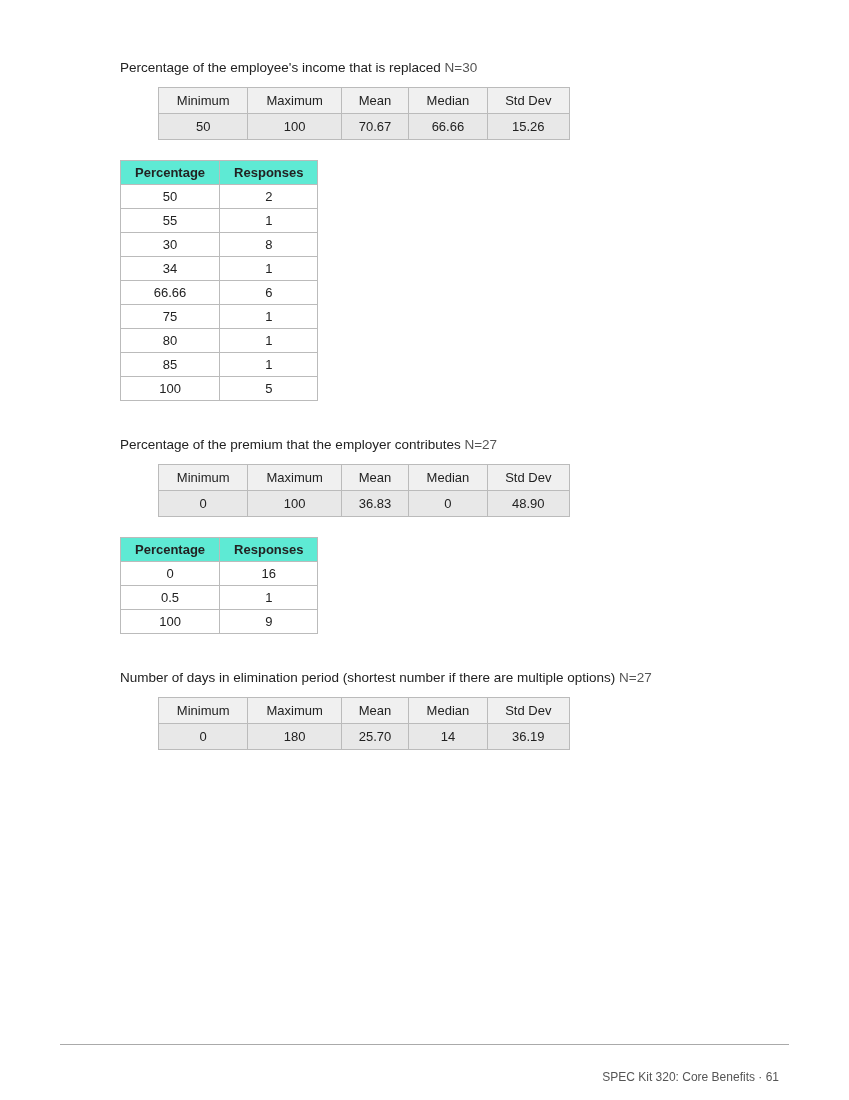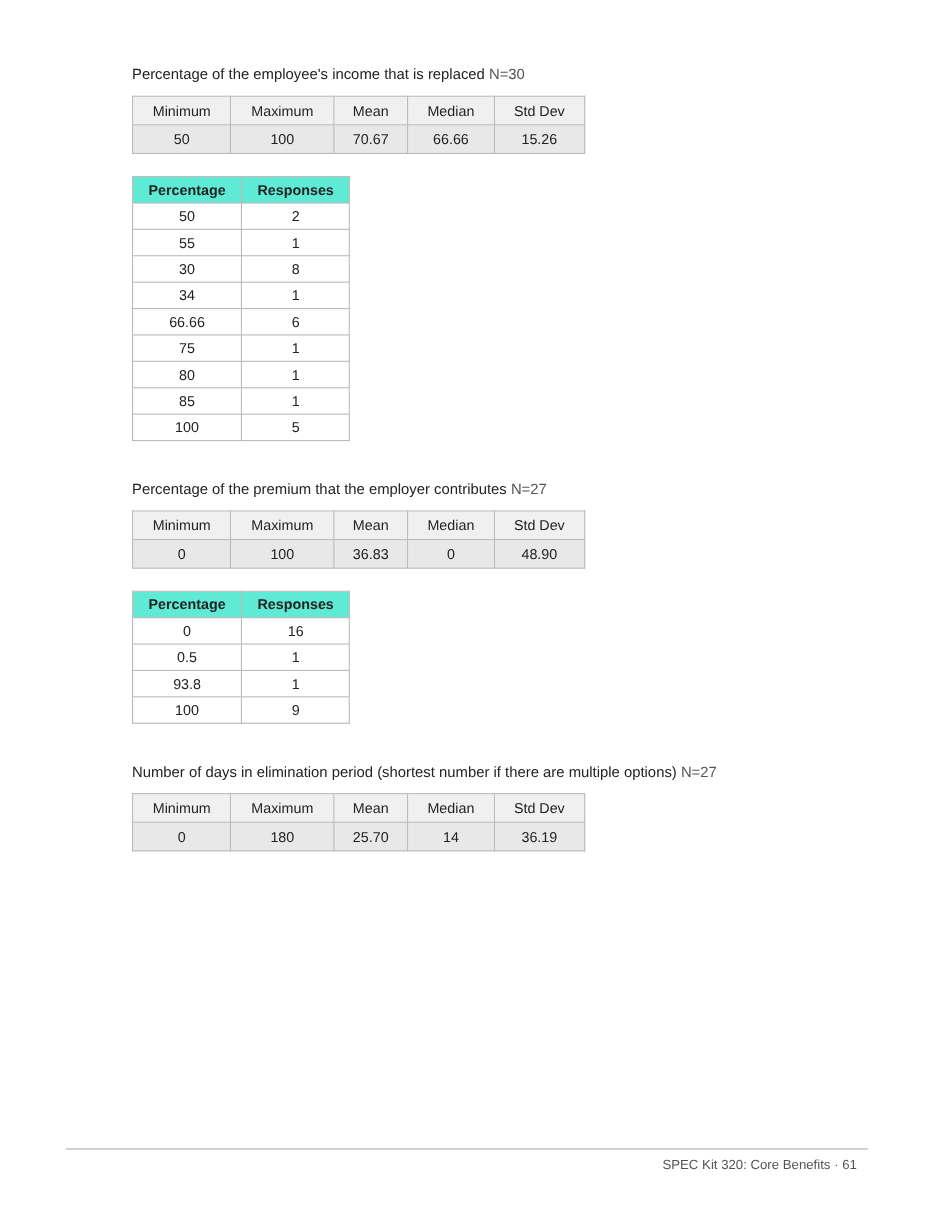--- a/index.html
+++ b/index.html
@@ -25,20 +25,21 @@
     }
     .section-title .n-value {
       color: #555;
     }
     table {
       border-collapse: collapse;
       font-size: 13px;
     }
     .stats-table {
       width: 412px;
+      margin-left: 38px;
     }
     .stats-table th, .stats-table td {
       border: 1px solid #bbb;
       padding: 5px 14px;
       text-align: center;
     }
     .stats-table th {
       background: #f0f0f0;
       font-weight: normal;
     }
@@ -62,21 +63,21 @@
     }
     .footer-line {
       position: absolute;
       bottom: 55px;
       left: 60px;
       right: 60px;
       border-top: 1px solid #aaa;
     }
     .footer-text {
       position: absolute;
-      bottom: 34px;
+      bottom: 16px;
       right: 70px;
       font-size: 12px;
       color: #555;
     }
   </style>
 </head>
 <body>
 
 <div class="page">
 
@@ -191,24 +192,20 @@
         <tbody id="dist-2-body">
         <tr>
               <td>0</td>
               <td>16</td>
             </tr>
             <tr>
               <td>0.5</td>
               <td>1</td>
             </tr>
             <tr>
-              <td>93.8</td>
-              <td>1</td>
-            </tr>
-            <tr>
               <td>100</td>
               <td>9</td>
             </tr>
           </tbody>
       </table>
     </div>
   </div>
 
   <div class="section">
     <div class="section-title">

